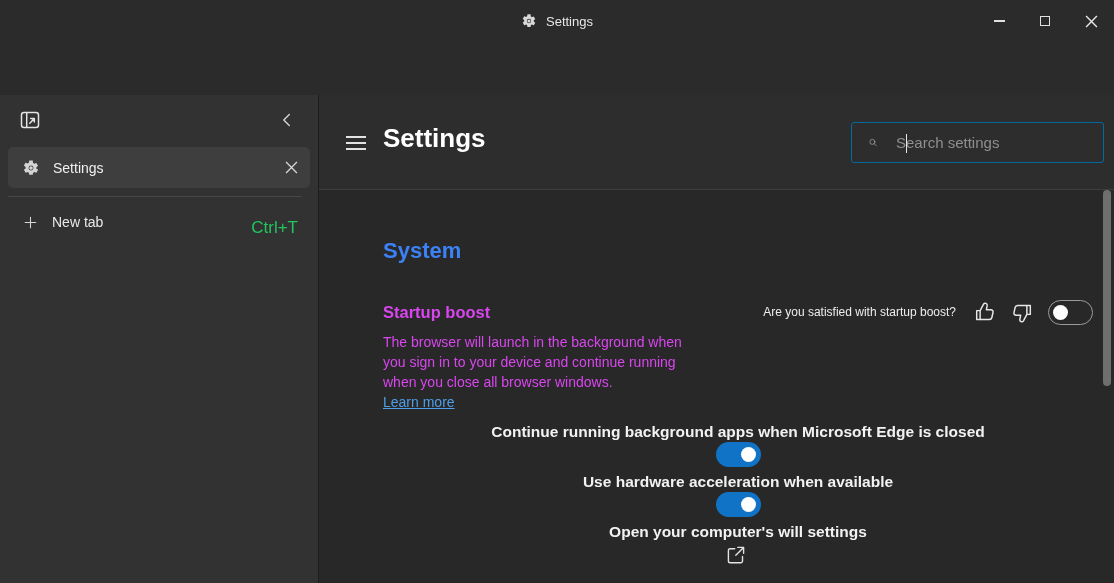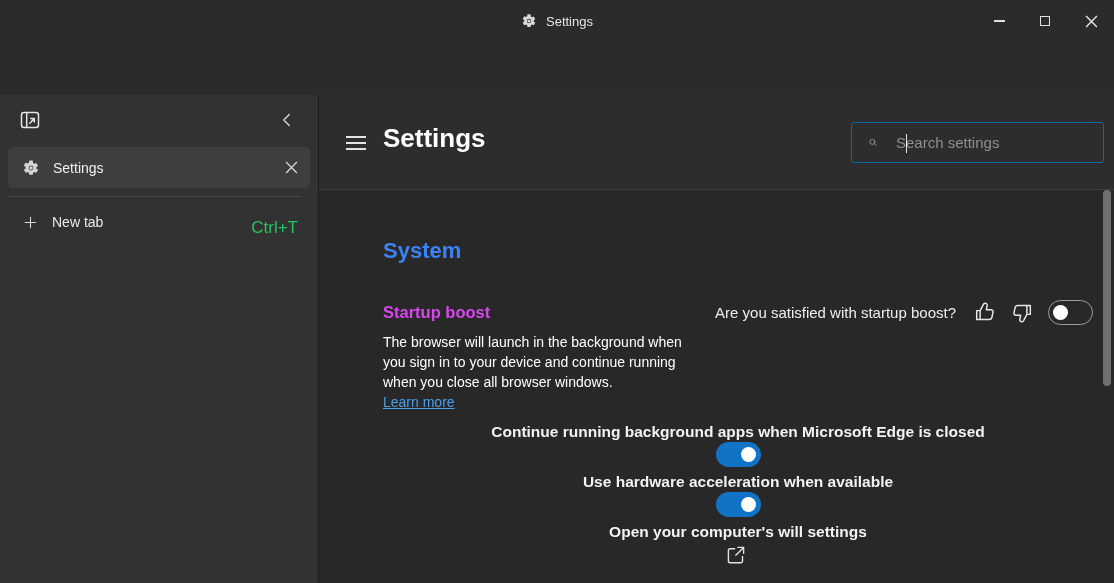--- a/index.html
+++ b/index.html
@@ -59,24 +59,24 @@
   .hamburger i { display:block; width:20px; height:1.8px; background:#e3e3e3; }
   .page-title { position:absolute; left:64px; top:28px; font-size:26px; font-weight:700; color:#fff; }
   .searchbox { position:absolute; left:532px; top:27px; width:253px; height:41px; border:1px solid #0369a1; border-radius:3px; background:#2d2d2d; display:flex; align-items:center; padding:0 8px 0 16px; }
   .searchbox input { flex:1; margin-left:18px; background:transparent; border:none; outline:none; font-family:"Liberation Sans",sans-serif; font-size:15px; color:#e8e8e8; caret-color:#fff; }
   .searchbox input::placeholder { color:#8f8f8f; opacity:1; }
   .search-caret { position:absolute; left:54px; top:11px; width:1px; height:19px; background:#e8e8e8; }
 
   
   .section-title { position:absolute; left:64px; top:143px; font-size:22px; font-weight:700; color:#3b82f6; }
   .sb-group-title { position:absolute; left:64px; top:208px; font-size:16.5px; font-weight:700; color:#d946ef; }
-  .sb-desc { position:absolute; left:64px; top:237px; width:312px; font-size:14px; line-height:20px; color:#ffffff; }
+  .sb-desc { position:absolute; left:64px; top:237px; width:312px; font-size:14px; line-height:20px; color:#d946ef; }
   .sb-learnmore { position:absolute; left:64px; top:299px; font-size:14px; color:#4f9ee8; text-decoration:underline; }
   .feedback { position:absolute; right:21px; top:203px; height:28px; display:flex; align-items:center; gap:13px; }
-  .feedback .question { font-size:15px; color:#ededed; margin-right:3px; }
+  .feedback .question { font-size:12px; color:#ededed; margin-right:3px; }
 
   .toggle { position:relative; width:45px; height:25px; border-radius:13px; }
   .toggle.on { background:#1173c5; }
   .toggle.on .knob { position:absolute; right:5px; top:5px; width:15px; height:15px; border-radius:50%; background:#fff; }
   .toggle.off { background:transparent; border:1px solid #9b9b9b; }
   .toggle.off .knob { position:absolute; left:4px; top:4px; width:15px; height:15px; border-radius:50%; background:#fff; }
 
   .setting-row { position:absolute; left:0; width:795px; height:44px; display:flex; align-items:center; padding:0 21px 0 64px;flex-direction:column; }
   .setting-row .label { flex:1; font-size:15.5px; font-weight:700; color:#f2f2f2; }
   .row-0 { top:328px; }

